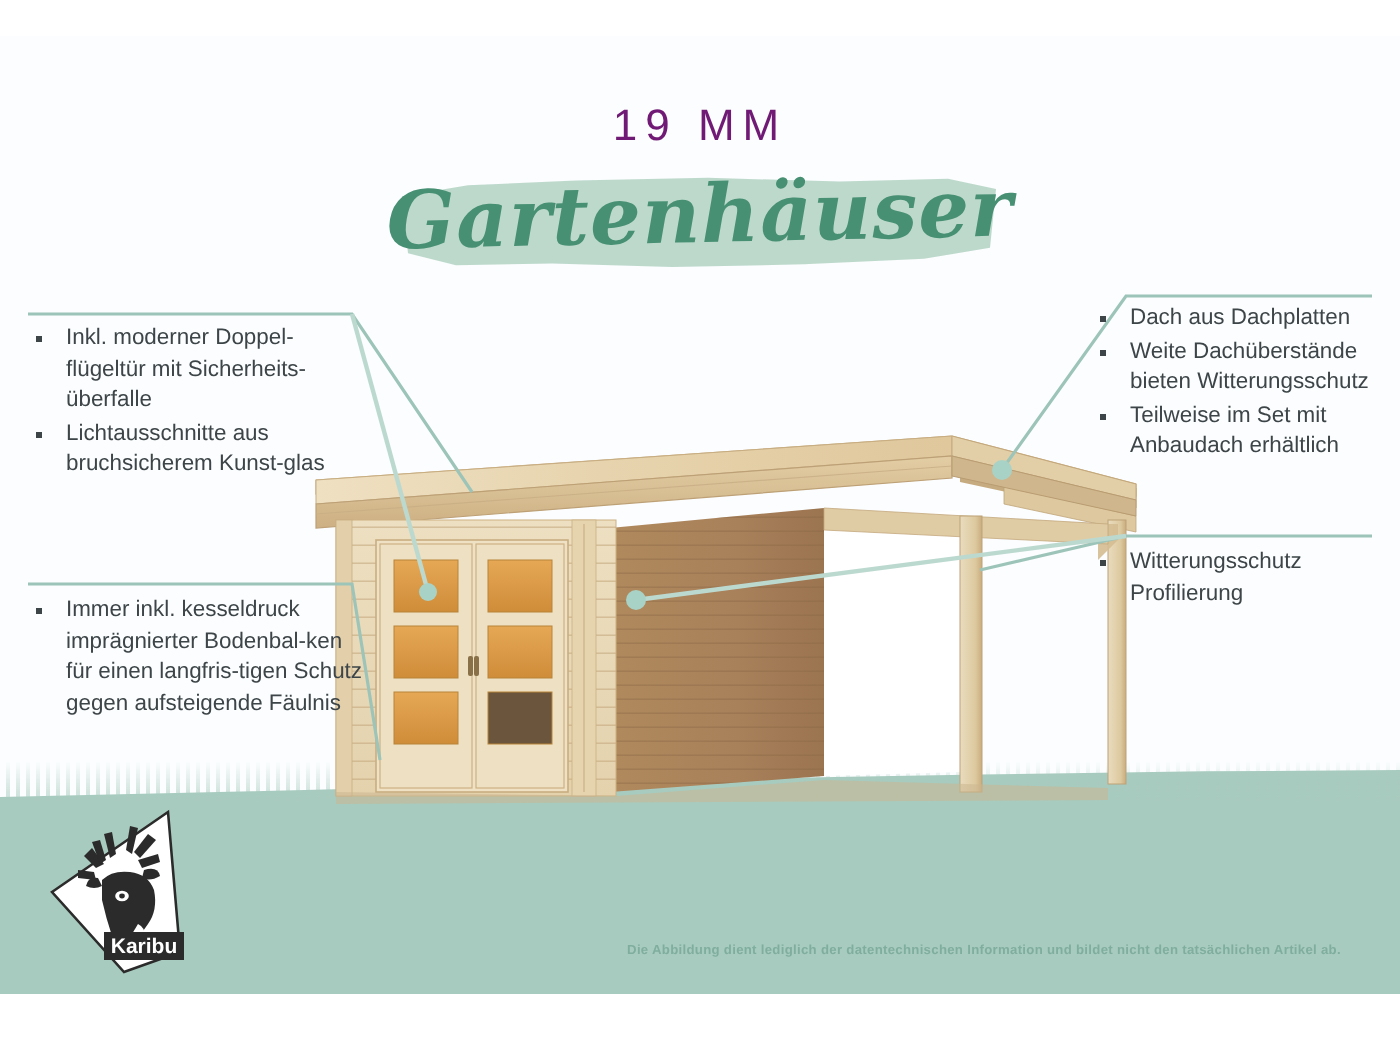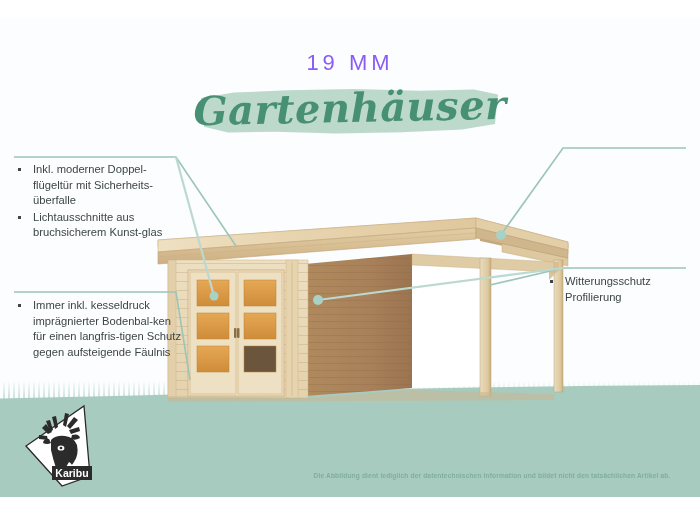--- a/index.html
+++ b/index.html
@@ -57,21 +57,21 @@
 
   
   .mm-label {
     position: absolute;
     left: 0; right: 0;
     top: 50px;
     text-align: center;
     font-family: "Liberation Sans", sans-serif;
     font-size: 22px;
     letter-spacing: 4px;
-    color: #8b5cf6;
+    color: #701a75;
     font-weight: 300;
   }
 
   .brushstroke {
     position: absolute;
     left: 198px;
     top: 88px;
     width: 300px;
     height: 46px;
     background: #b7d6c8;
@@ -294,20 +294,27 @@
     </ul>
   </div>
 
   <div class="callout cal-left-top">
     <ul>
       <li><span>Inkl. moderner Doppel-flügeltür mit Sicherheits-überfalle</span></li>
       <li><span>Lichtausschnitte aus bruchsicherem Kunst-glas</span></li>
     </ul>
   </div>
 
+  <div class="callout cal-right-top">
+    <ul>
+      <li><span>Dach aus Dachplatten</span></li>
+      <li><span>Weite Dachüberstände bieten Witterungsschutz</span></li>
+      <li><span>Teilweise im Set mit Anbaudach erhältlich</span></li>
+    </ul>
+  </div>
 
   <div class="callout cal-right-bot">
     <ul>
       <li><span>Witterungsschutz Profilierung</span></li>
     </ul>
   </div>
 
   <svg class="logo" viewBox="0 0 90 88">
 
     <polygon points="4,44 62,4 68,74 40,84" fill="#ffffff" stroke="#2b2b2b" stroke-width="1.3"></polygon>

